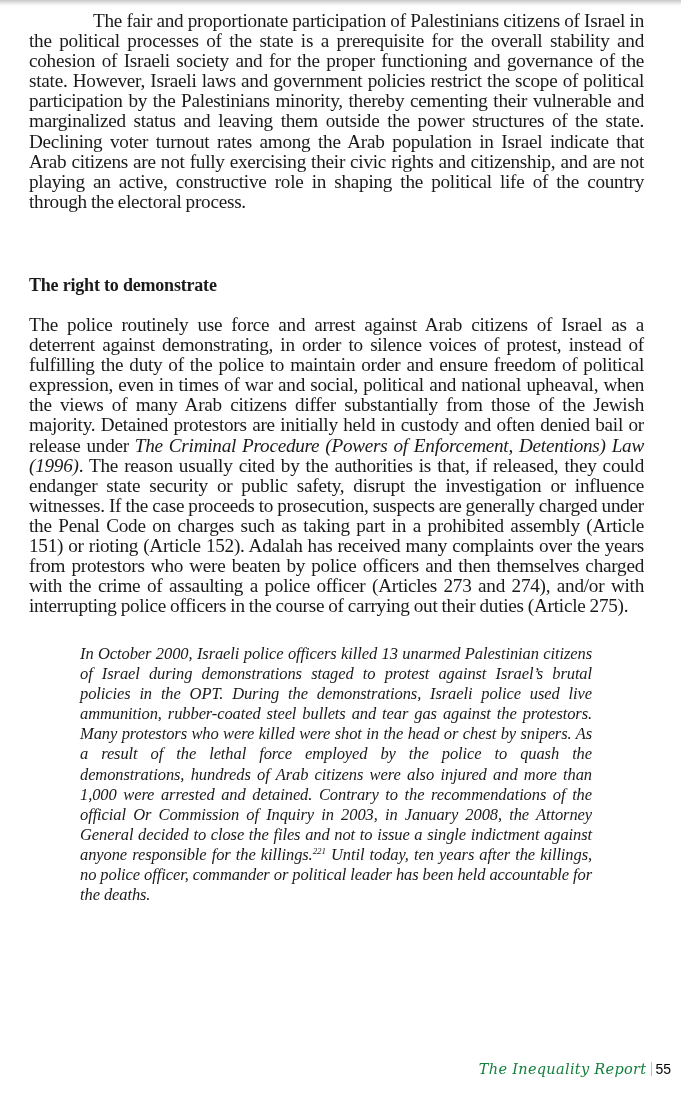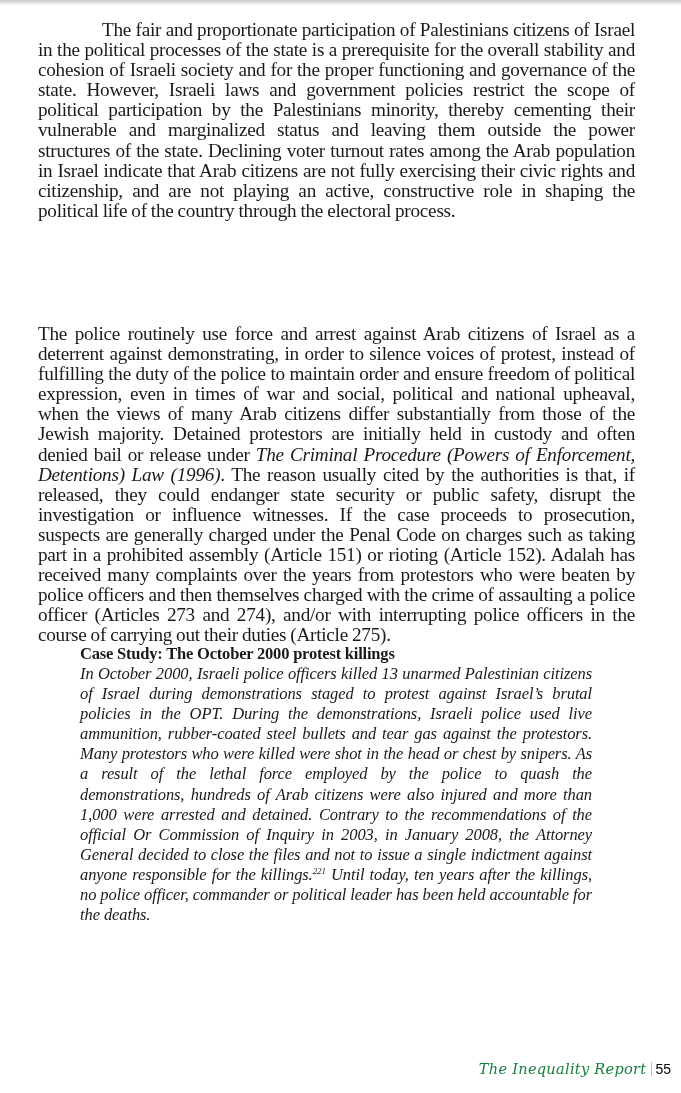--- a/index.html
+++ b/index.html
@@ -21,21 +21,21 @@
       width: 681px; height: 6px;
       background: linear-gradient(to bottom, #c8c8c8 0%, #e8e8e8 50%, #ffffff 100%);
     }
     .page {
       position: absolute;
       left: 29px;
       top: 11px;
       width: 615px;
     }
     p.body-text {
-      margin: 9px;
+      margin: 0;
       font-size: 19.2px;
       line-height: 20.1px;
       text-align: justify;
       letter-spacing: -0.25px;
       word-spacing: -0.5px;
     }
     p.intro {
       text-indent: 64px;
     }
     h2.section-heading {
@@ -109,27 +109,27 @@
     em { font-style: italic; }
   </style>
 </head>
 <body>
 
 <div class="top-shadow"></div>
 
 <div class="page">
   <p class="body-text intro">The fair and proportionate participation of Palestinians citizens of Israel in the political processes of the state is a prerequisite for the overall stability and cohesion of Israeli society and for the proper functioning and governance of the state. However, Israeli laws and government policies restrict the scope of political participation by the Palestinians minority, thereby cementing their vulnerable and marginalized status and leaving them outside the power structures of the state. Declining voter turnout rates among the Arab population in Israel indicate that Arab citizens are not fully exercising their civic rights and citizenship, and are not playing an active, constructive role in shaping the political life of the country through the electoral process.</p>
 
+  <h2 class="section-heading">The right to demonstrate</h2>
 
   <div class="section-body">
     <p class="body-text"><span>The police routinely use force and arrest against Arab citizens of Israel as a deterrent against demonstrating, in order to silence voices of protest, instead of fulfilling the duty of the police to maintain order and ensure freedom of political expression, even in times of war and social, political and national upheaval, when the views of many Arab citizens differ substantially from those of the Jewish majority. Detained protestors are initially held in custody and often denied bail or release under </span><em>The Criminal Procedure (Powers of Enforcement, Detentions) Law (1996)</em><span>. The reason usually cited by the authorities is that, if released, they could endanger state security or public safety, disrupt the investigation or influence witnesses. If the case proceeds to prosecution, suspects are generally charged under the Penal Code on charges such as taking part in a prohibited assembly (Article 151) or rioting (Article 152). Adalah has received many complaints over the years from protestors who were beaten by police officers and then themselves charged with the crime of assaulting a police officer (Articles 273 and 274), and/or with interrupting police officers in the course of carrying out their duties (Article 275).</span></p>
   </div>
 
   <div class="case-study">
-    <p class="case-title">Case Study: The October 2000 protest killings</p>
     <p class="case-body"><span>In October 2000, Israeli police officers killed 13 unarmed Palestinian citizens of Israel during demonstrations staged to protest against Israel’s brutal policies in the OPT. During the demonstrations, Israeli police used live ammunition, rubber-coated steel bullets and tear gas against the protestors. Many protestors who were killed were shot in the head or chest by snipers. As a result of the lethal force employed by the police to quash the demonstrations, hundreds of Arab citizens were also injured and more than 1,000 were arrested and detained. Contrary to the recommendations of the official Or Commission of Inquiry in 2003, in January 2008, the Attorney General decided to close the files and not to issue a single indictment against anyone responsible for the killings.</span><sup>221</sup><span> Until today, ten years after the killings, no police officer, commander or political leader has been held accountable for the deaths.</span></p>
   </div>
 </div>
 
 <div class="footer">
   <span class="footer-title">The Inequality Report</span>
   <span class="footer-divider"></span>
   <span class="footer-page">55</span>
 </div>
 

